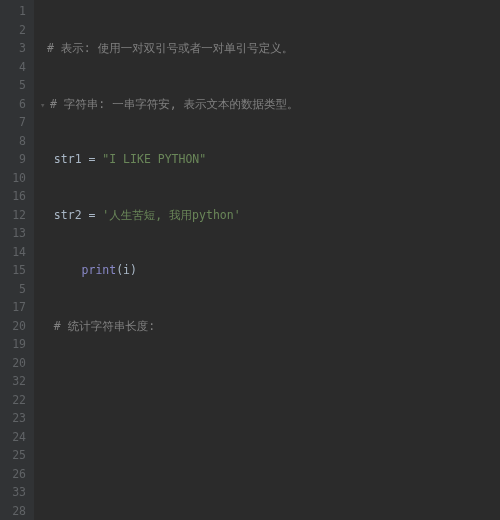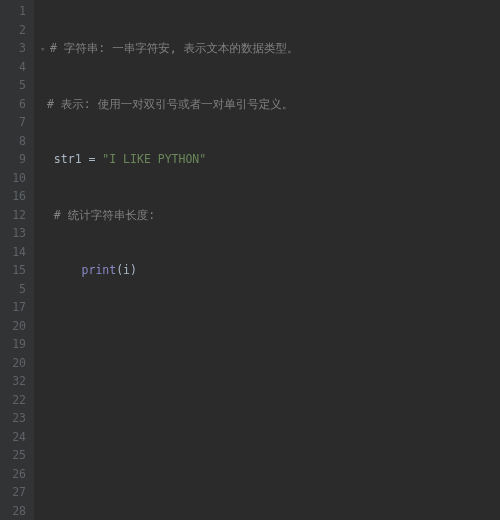--- a/index.html
+++ b/index.html
@@ -39,29 +39,30 @@
     <div class="line">17</div>
     <div class="line">20</div>
     <div class="line">19</div>
     <div class="line">20</div>
     <div class="line">32</div>
     <div class="line">22</div>
     <div class="line">23</div>
     <div class="line">24</div>
     <div class="line">25</div>
     <div class="line">26</div>
-    <div class="line">27</div>
+    <div class="line">33</div>
     <div class="line">28</div>
   </div>
   <div class="code">
+    <div class="line"> <span class="cm"># 表示: 使用一对双引号或者一对单引号定义。</span></div>
     <div class="line"><span class="tri">▾</span><span class="cm"># 字符串: 一串字符安, 表示文本的数据类型。</span></div>
-    <div class="line"> <span class="cm"># 表示: 使用一对双引号或者一对单引号定义。</span></div>
     <div class="line">  <span class="s">str1</span><span class="s"> = </span><span class="str">"I LIKE PYTHON"</span></div>
+    <div class="line">  <span class="s">str2</span><span class="s"> = </span><span class="str">'人生苦短, 我用python'</span></div>
+    <div class="line">      <span class="bi">print</span><span class="s">(i)</span></div>
     <div class="line">  <span class="cm"># 统计字符串长度:</span></div>
-    <div class="line">      <span class="bi">print</span><span class="s">(i)</span></div>
     
     
     
     
     
     
     
     
     
     

